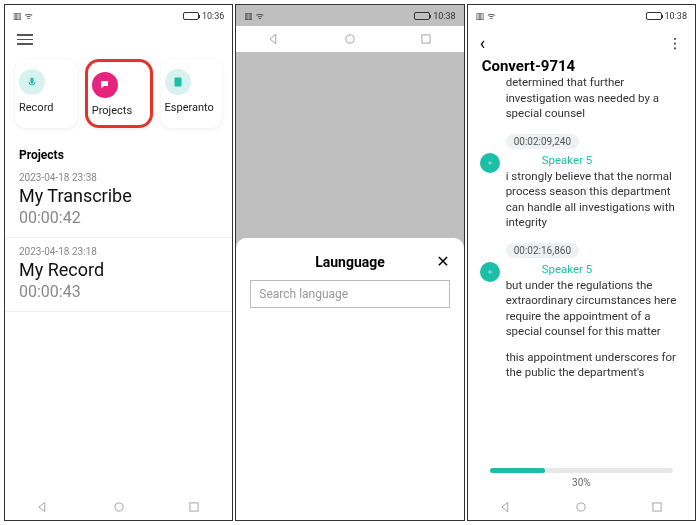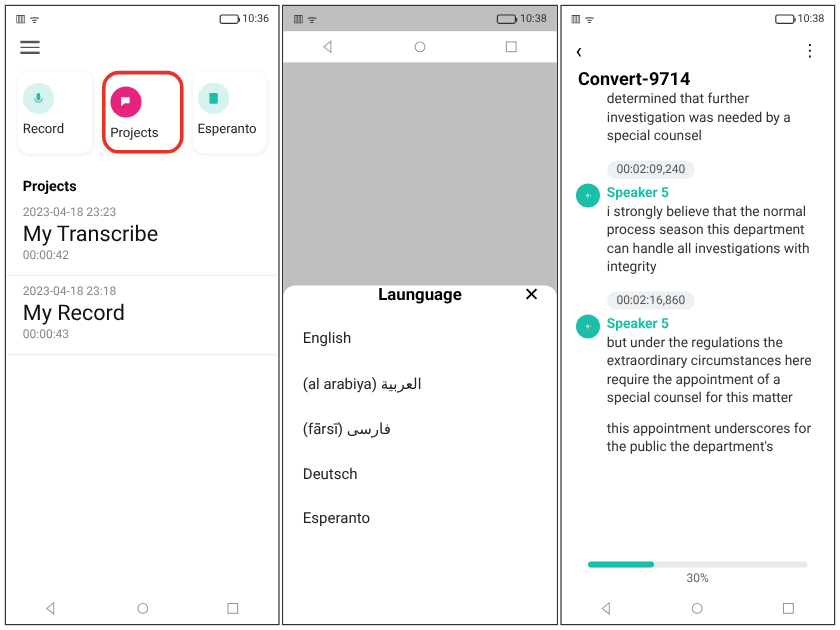--- a/index.html
+++ b/index.html
@@ -22,42 +22,42 @@
   .action-card.highlight { border: 3px solid #e5332a; border-radius:14px; }
   .action-icon { width:26px; height:26px; border-radius:50%; display:flex; align-items:center; justify-content:center; }
   .ic-record { background:#d7f2ef; }
   .ic-convert { background:#e6247d; }
   .ic-transcribe { background:#d7f2ef; }
   .action-label { font-size:11px; color:#222; }
   .section-title { font-weight:700; font-size:12px; padding: 8px 14px 2px; }
   .project { padding: 8px 14px 10px; border-bottom: 1px solid #eee; }
   .proj-date { font-size:10px; color:#888; }
   .proj-name { font-size:18px; color:#111; margin: 2px 0; }
-  .proj-dur { font-size:10px; color:#888; }
+  .proj-dur { font-size:16px; color:#888; }
 
   
   .scrim { position:absolute; inset:0; background:#bfbfbf; }
-  .sheet { position:absolute; left:0; right:0; bottom:0; background:#fff; border-radius: 10px 10px 0 0; padding: 0 14px 0; height: 282px; display:flex; flex-direction:column; }
+  .sheet { position:absolute; left:0; right:0; bottom:0; background:#fff; border-radius: 10px 10px 0 0; padding: 16px 14px 0; height: 282px; display:flex; flex-direction:column; }
   .sheet-header { display:flex; align-items:center; justify-content:center; position:relative; margin-bottom:10px; }
   .sheet-title { font-weight:700; font-size:14px; }
   .sheet-close { position:absolute; right:0; font-size:16px; line-height:1; cursor:pointer; }
   .search-box { border:1px solid #bbb; padding:6px 8px; font-size:12px; color:#999; margin-bottom:6px; }
   .lang-list { flex:1; overflow:hidden; }
   .lang-item { padding:11px 2px; font-size:12.5px; color:#222; border-bottom:0px solid #f0f0f0; }
 
   
   .topbar3 { display:flex; justify-content:space-between; align-items:center; padding: 6px 12px 4px; }
   .back-chev { font-size:18px; }
   .dots { font-size:14px; letter-spacing:1px; }
   .conv-title { font-weight:700; font-size:15px; padding: 0 14px; }
   .conv-sub { font-size:10px; color:#888; padding: 0 14px 6px; }
   .transcript { flex:1; overflow:hidden; padding: 0 14px 0 14px; font-size:11.5px; color:#333; }
   .block { margin-bottom:8px; position:relative; padding-left:24px; }
   .play-bubble { position:absolute; left:-2px; top:0; width:20px; height:20px; border-radius:50%; background:#1bbfa7; display:flex; align-items:center; justify-content:center; }
-  .speaker { color:#1bbfa7; font-weight:700; margin-bottom:2px; }
+  .speaker { color:#1bbfa7; font-weight:400; margin-bottom:2px;margin-left:36px; }
   .utter { line-height:1.35; }
   .ts-chip { display:inline-block; background:#eef1f3; border-radius:10px; padding:2px 8px; font-size:10px; color:#555; margin:4px 0 4px 24px; }
   .cutoff { padding-left:24px; line-height:1.35; }
   .progress-wrap { padding: 10px 22px 6px; }
   .progress-track { height:5px; background:#e8e8e8; border-radius:3px; position:relative; }
   .progress-fill { height:100%; background:#1bbfa7; border-radius:3px; width:30%; }
   .progress-label { text-align:center; font-size:10px; color:#666; margin-top:4px; }
 </style>
 </head>
 <body>
@@ -102,21 +102,21 @@
       <div class="action-icon ic-transcribe">
         <svg width="12" height="12" viewBox="0 0 24 24" fill="#1bbfa7">
             <rect x="5" y="3" width="14" height="18" rx="2"></rect>
           </svg>
       </div>
       <span class="action-label">Esperanto</span>
     </div>
   </div>
   <div class="section-title">Projects</div>
   <div class="project">
-    <div class="proj-date">2023-04-18 23:23</div>
+    <div class="proj-date">2023-04-18 23:38</div>
     <div class="proj-name">My Transcribe</div>
     <div class="proj-dur">00:00:42</div>
   </div>
   <div class="project">
     <div class="proj-date">2023-04-18 23:18</div>
     <div class="proj-name">My Record</div>
     <div class="proj-dur">00:00:43</div>
   </div>
   <div style="flex:1"></div>
   <div class="nav-bar">
@@ -142,27 +142,21 @@
       <span class="battery"><span class="battery-fill"></span></span>
       <span>10:38</span>
     </div>
   </div>
   <div class="scrim"></div>
   <div class="sheet">
     <div class="sheet-header">
       <span class="sheet-title">Launguage</span>
       <span class="sheet-close">✕</span>
     </div>
-    <div class="lang-list">
-      <div class="lang-item">English</div>
-      <div class="lang-item">(al arabiya) العربية</div>
-      <div class="lang-item">(fārsī) فارسی</div>
-      <div class="lang-item">Deutsch</div>
-      <div class="lang-item">Esperanto</div>
-    </div>
+    <div class="search-box">Search language</div>
   </div>
   <div class="nav-bar" style="position:relative; z-index:2; background:#fff;">
     <svg width="14" height="14" viewBox="0 0 24 24">
         <path d="M15 4 L5 12 L15 20 Z"></path>
       </svg>
     <svg width="14" height="14" viewBox="0 0 24 24">
         <circle cx="12" cy="12" r="7"></circle>
       </svg>
     <svg width="14" height="14" viewBox="0 0 24 24">
         <rect x="5" y="5" width="14" height="14"></rect>

